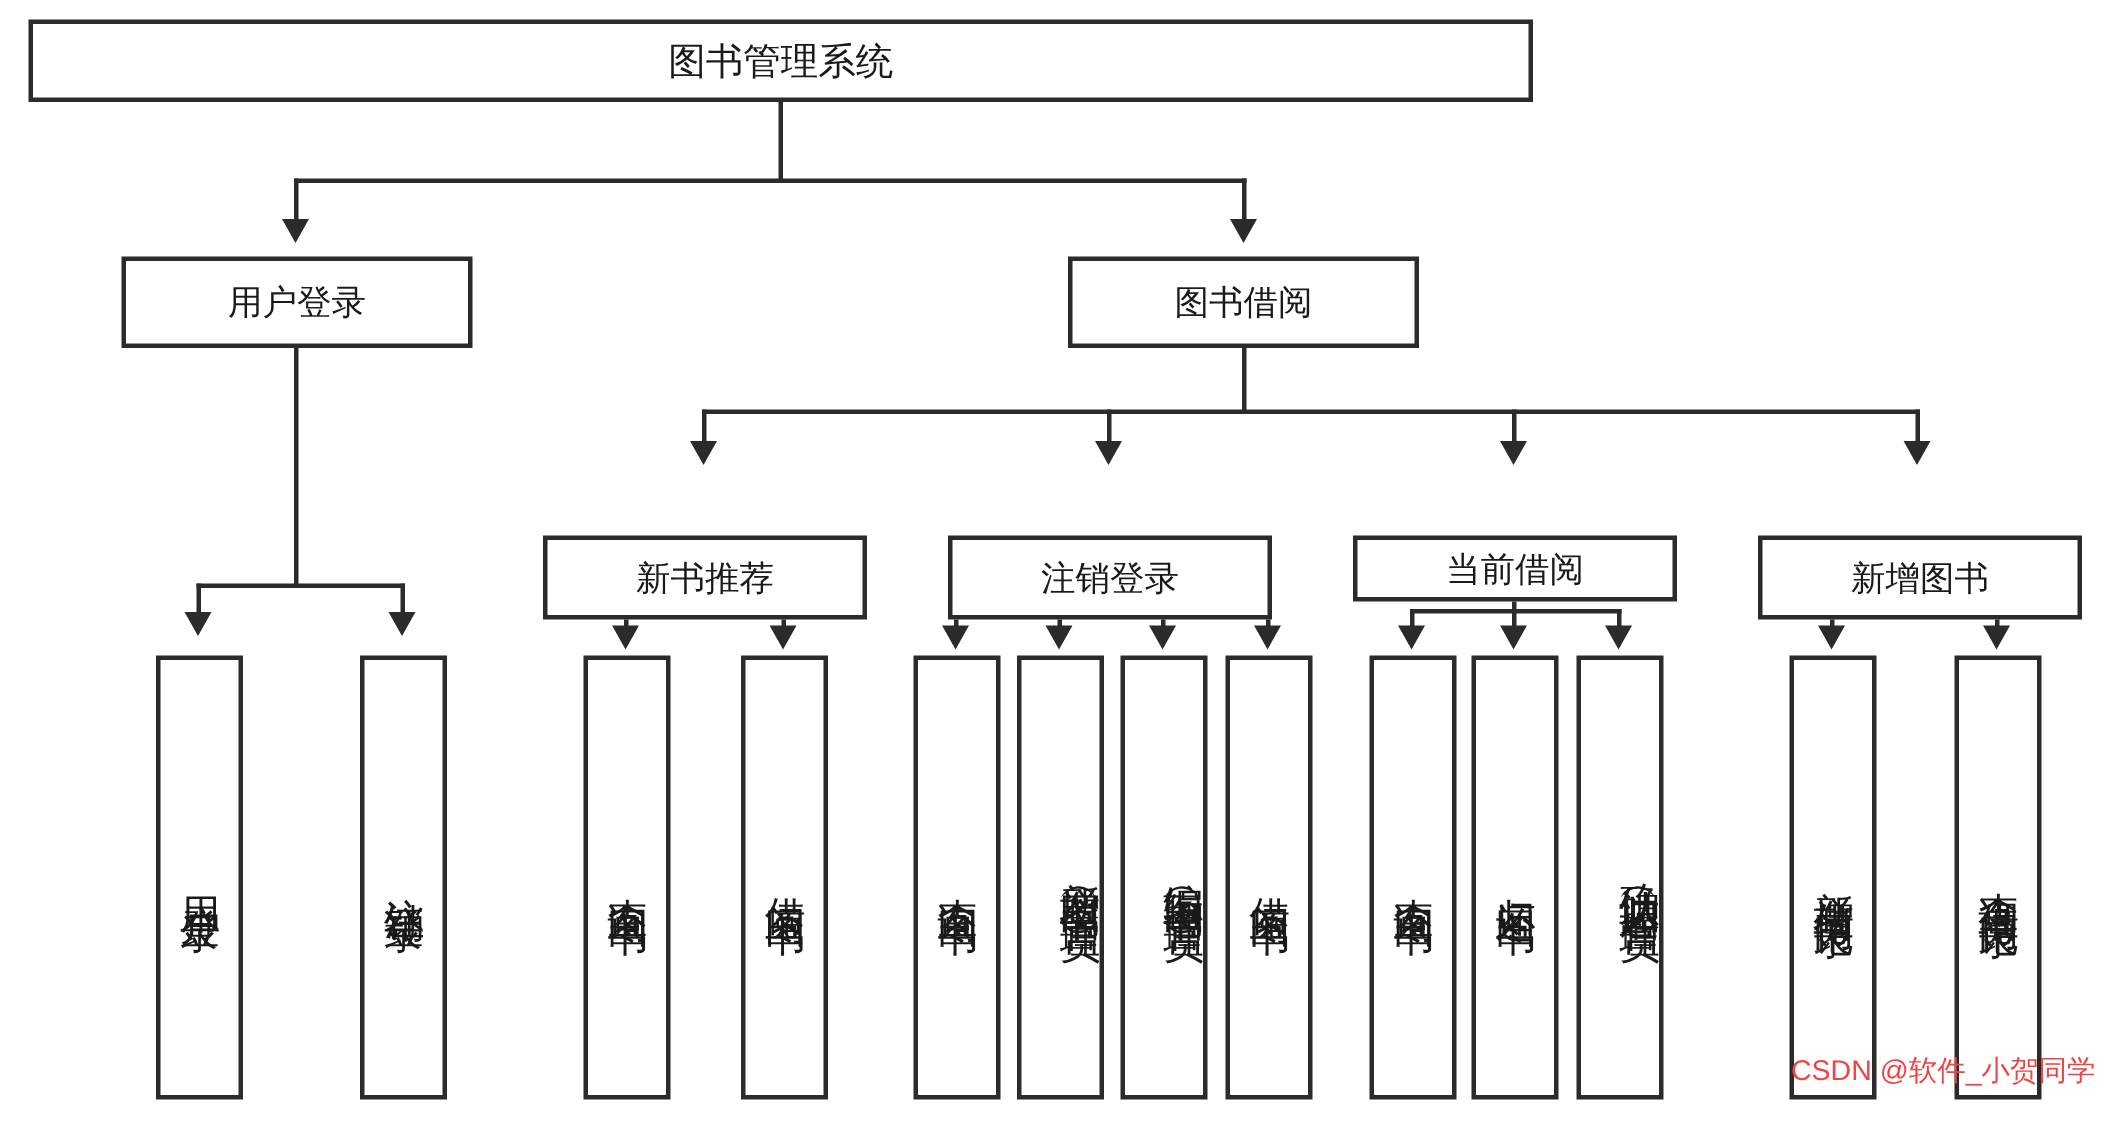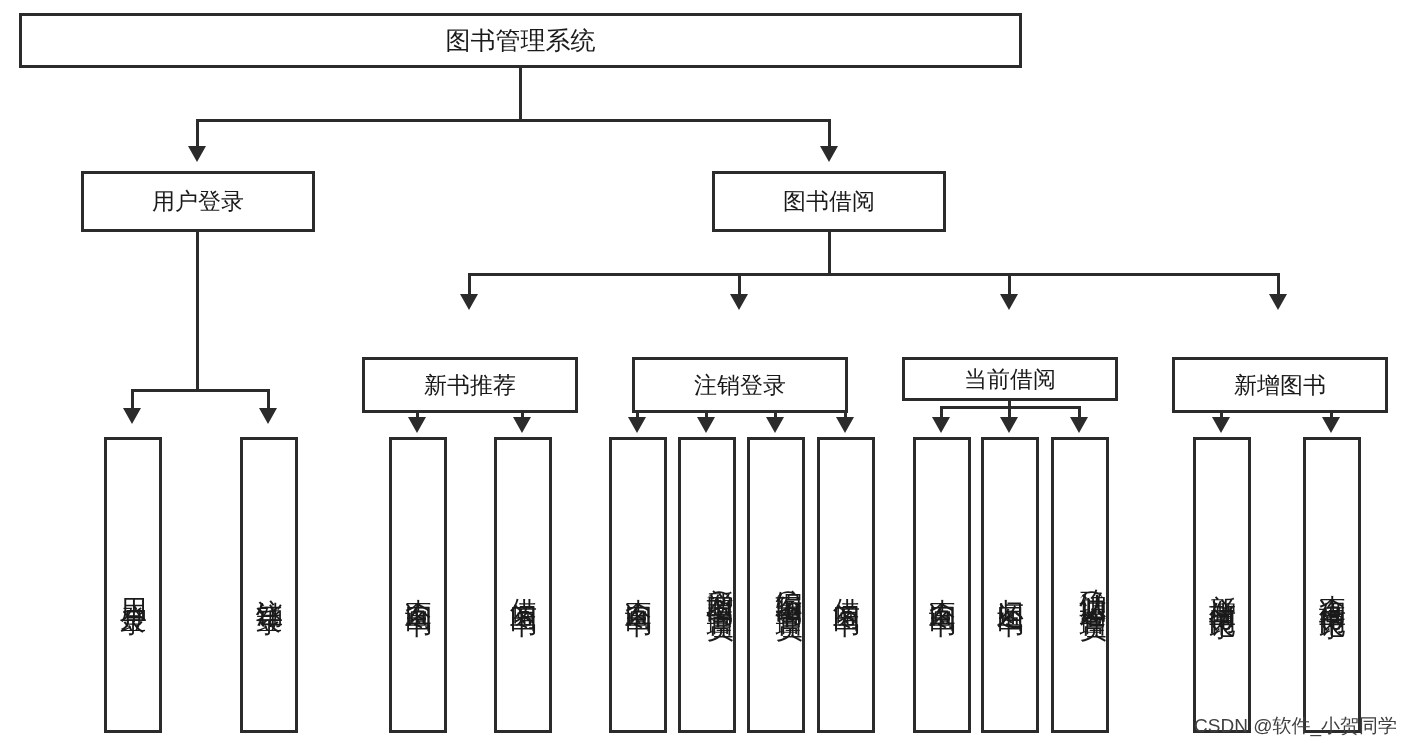--- a/index.html
+++ b/index.html
@@ -61,23 +61,23 @@
     border-left: 9px solid transparent;
     border-right: 9px solid transparent;
     border-top: 16px solid #2b2b2b;
     z-index: 2;
   }
 
   
   #watermark {
     position: absolute;
     right: 8px;
-    bottom: 8px;
+    bottom: 20px;
     font-size: 19px;
-    color: #404040;
+    color: #ef4444;
     white-space: nowrap;
     z-index: 5;
     letter-spacing: 0px;
   }
 </style>
 </head>
 <body>
 
 <div id="canvas">
 

